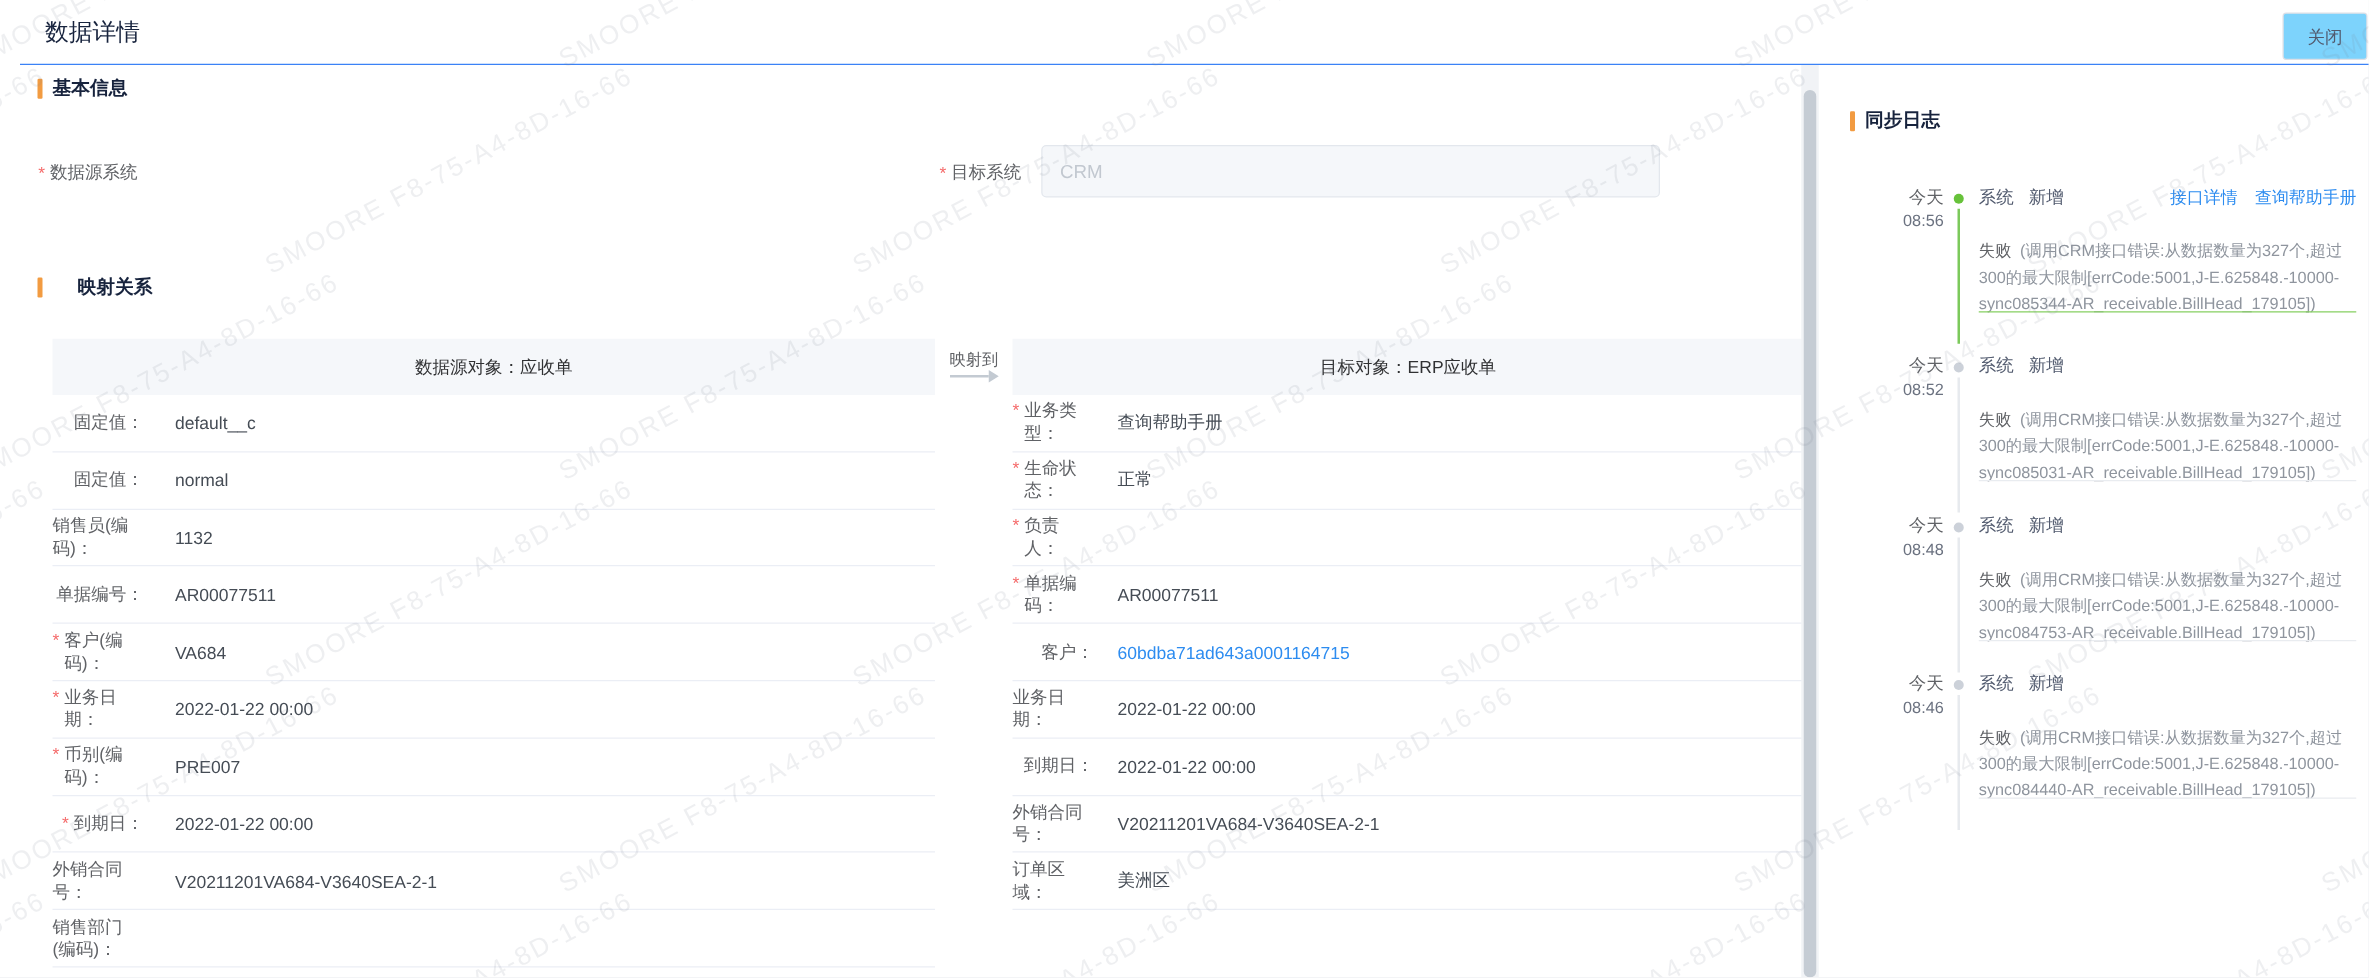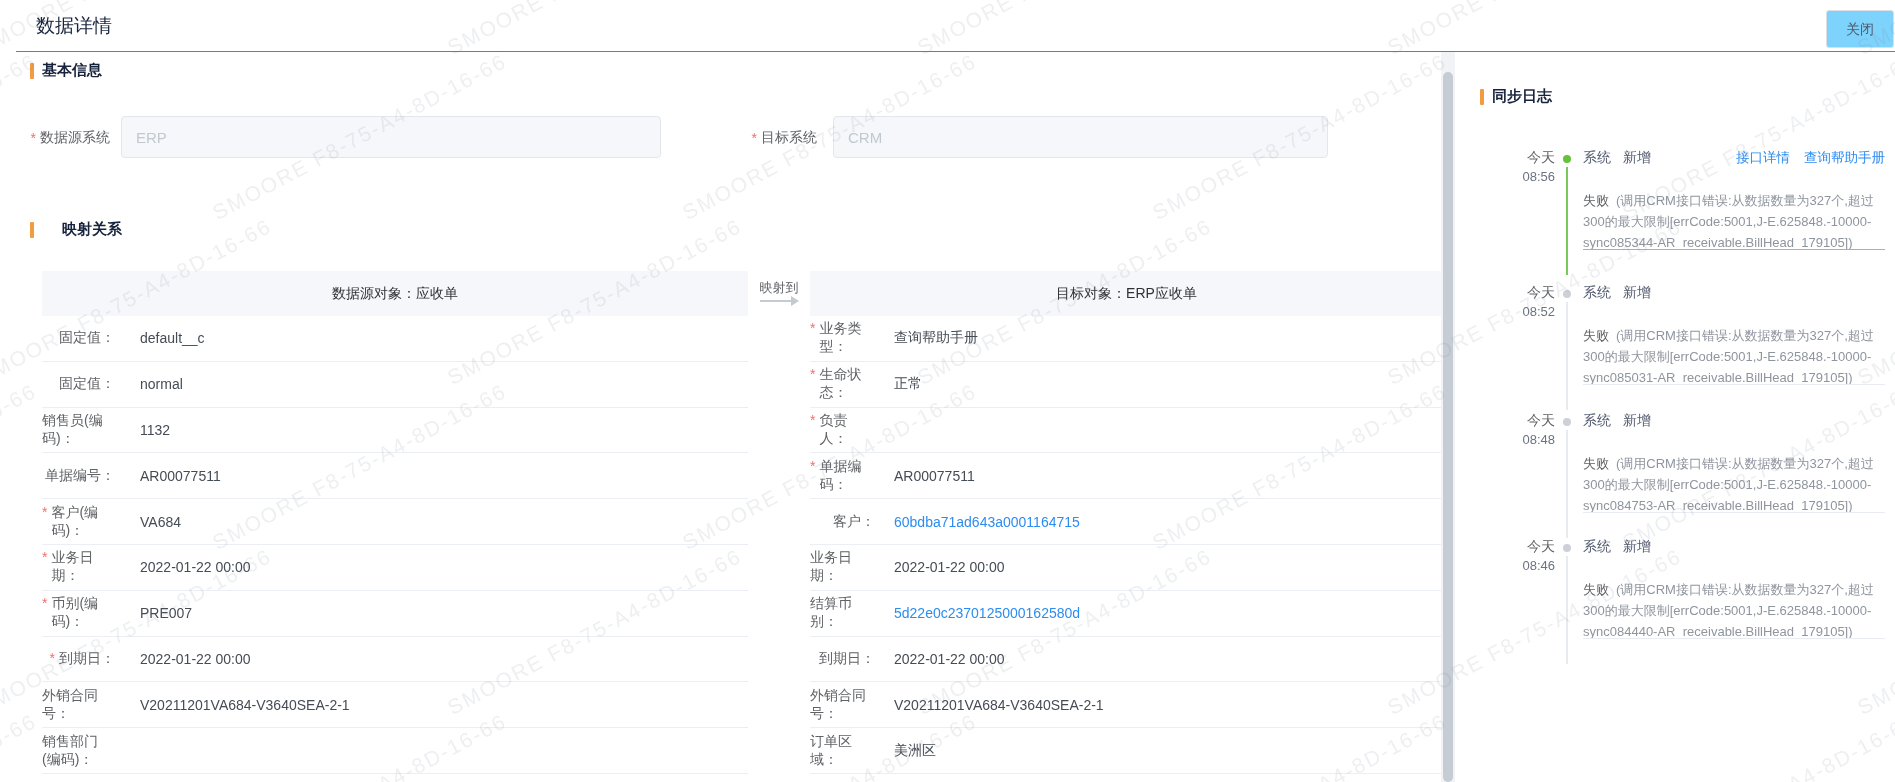--- a/index.html
+++ b/index.html
@@ -116,21 +116,20 @@
 
   <div class="sec-title" style="left:30px;top:61px;">
     <span class="sec-bar"></span>
     <span>基本信息</span>
   </div>
 
   <div class="fld-label" style="left:10px;top:129px;width:100px;">
     <span class="req">*</span>
     <span>数据源系统</span>
   </div>
-  <input class="inp" style="left: 121px; top: 116px; width: 540px;" readonly="" value="ERP">
 
   <div class="fld-label" style="left:717px;top:129px;width:100px;">
     <span class="req">*</span>
     <span>目标系统</span>
   </div>
   <input class="inp" style="left: 833px; top: 116px; width: 495px;" readonly="" value="CRM">
 
   <div class="sec-title" style="left:30px;top:220px;gap:20px;">
     <span class="sec-bar"></span>
     <span>映射关系</span>
@@ -247,26 +246,20 @@
         <div class="m-label">
           <span>客户：</span>
         </div>
         <div class="m-value link">60bdba71ad643a0001164715</div>
       </div>
       <div class="m-row tgt">
         <div class="m-label">
           <span>业务日期：</span>
         </div>
         <div class="m-value">2022-01-22 00:00</div>
-      </div>
-      <div class="m-row tgt">
-        <div class="m-label">
-          <span>结算币别：</span>
-        </div>
-        <div class="m-value link">5d22e0c2370125000162580d</div>
       </div>
       <div class="m-row tgt">
         <div class="m-label">
           <span>到期日：</span>
         </div>
         <div class="m-value">2022-01-22 00:00</div>
       </div>
       <div class="m-row tgt">
         <div class="m-label">
           <span>外销合同号：</span>

